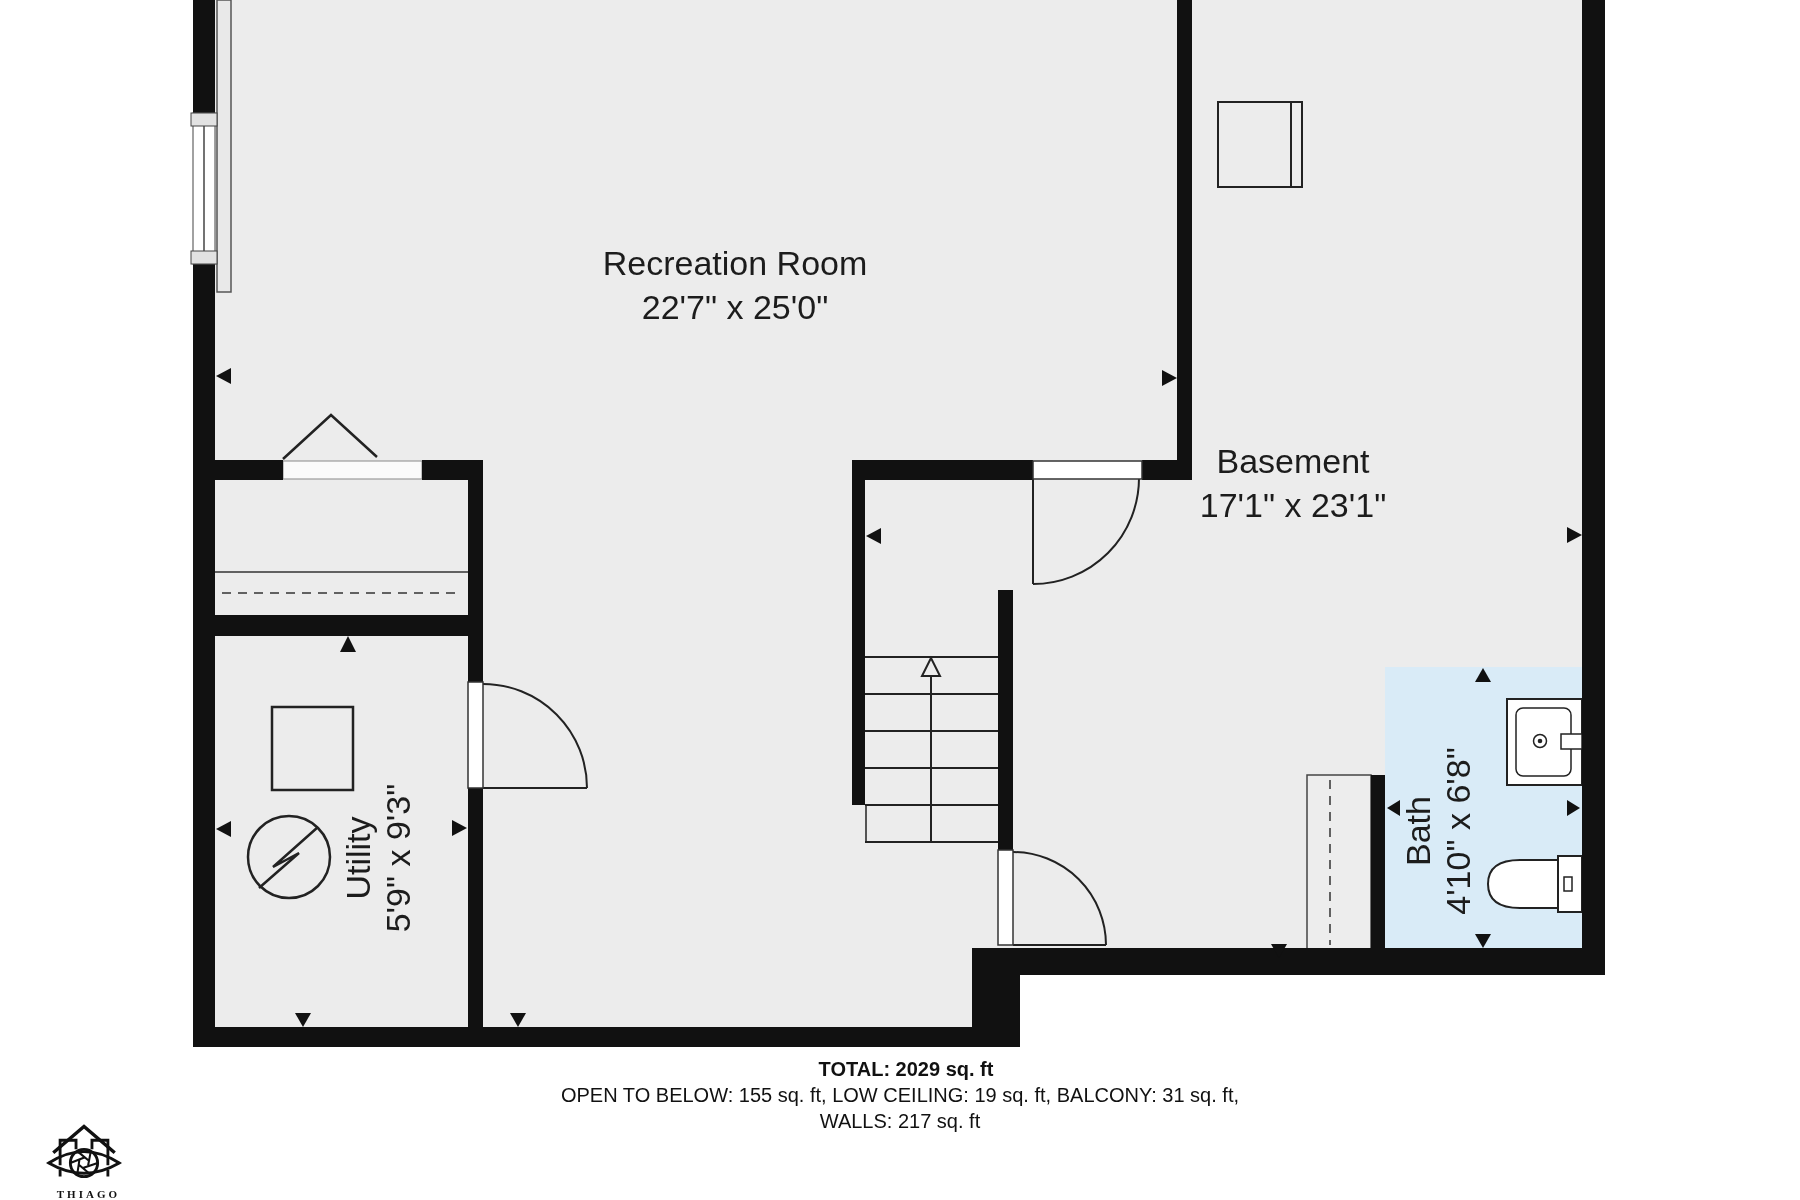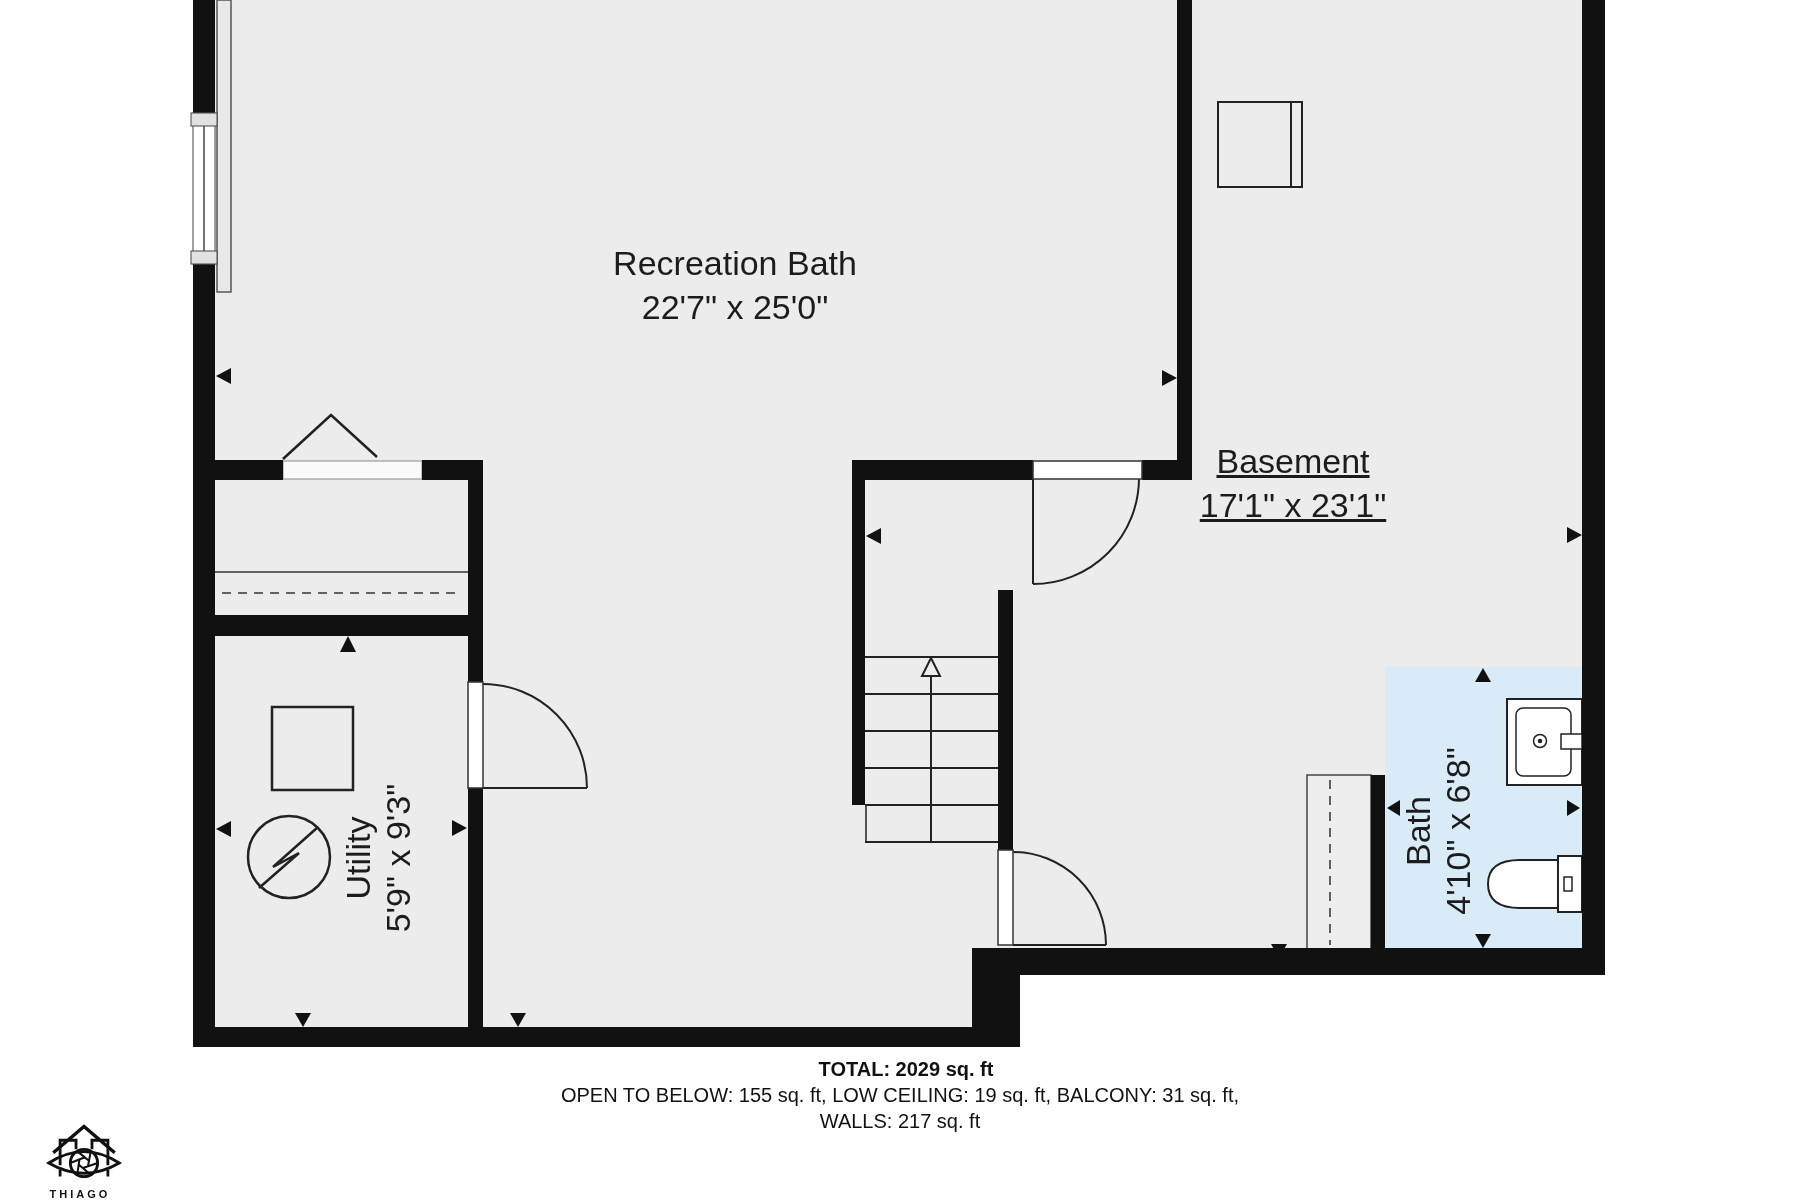--- a/index.html
+++ b/index.html
@@ -6,22 +6,22 @@
   #stage{position:relative;width:1800px;height:1200px;background:#ffffff;overflow:hidden;
          font-family:"Liberation Sans", sans-serif;}
   #plan-svg{position:absolute;left:0;top:0;}
   .room-label{position:absolute;color:#1c1c1c;font-size:34px;line-height:44px;text-align:center;}
   .vlabel{position:absolute;color:#1c1c1c;font-size:34px;line-height:40px;text-align:center;
           white-space:nowrap;transform:translate(-50%,-50%) rotate(-90deg);transform-origin:center;}
   #summary{position:absolute;left:0;top:1056px;width:1800px;text-align:center;color:#111;
            font-size:20px;line-height:26px;}
   #summary .total{font-weight:bold;padding-left:12px;}
   #logo{position:absolute;left:44px;top:1122px;width:80px;}
-  #logo-text{position:absolute;left:40px;top:1188px;width:80px;text-align:center;color:#111;
-             font-size:11px;font-weight:bold;letter-spacing:3px;}
+  #logo-text{position:absolute;left:40px;top:1188px;width:80px;text-align:right;color:#111;
+             font-size:11px;font-weight:bold;letter-spacing:3px;font-family:Liberation Serif, serif;}
 </style>
 </head>
 <body>
 
 <div id="stage">
 
   <svg id="plan-svg" width="1800" height="1200" viewBox="0 0 1800 1200">
 
     <path d="M215,0 H1582 V948 H1020 V1027 H215 Z" fill="#ececec"></path>
     <rect x="1385" y="667" width="197" height="281" fill="#d9ebf7"></rect>
@@ -136,25 +136,25 @@
       <polygon points="518,1027 510,1013 526,1013"></polygon>
       <polygon points="1279,958 1271,944 1287,944"></polygon>
       <polygon points="1483,668 1475,682 1491,682"></polygon>
       <polygon points="1483,948 1475,934 1491,934"></polygon>
       <polygon points="1387,808 1400,800 1400,816"></polygon>
       <polygon points="1580,808 1567,800 1567,816"></polygon>
     </g>
   </svg>
 
   <div class="room-label" style="left:535px;top:241px;width:400px;">
-    <div>Recreation Bath</div>
+    <div>Recreation Room</div>
     <div>22'7" x 25'0"</div>
   </div>
 
-  <div class="room-label" style="left:1093px;top:439px;width:400px;text-decoration:underline;">
+  <div class="room-label" style="left:1093px;top:439px;width:400px;">
     <div>Basement</div>
     <div>17'1" x 23'1"</div>
   </div>
 
   <div class="vlabel" style="left:378px;top:858px;">
     <div>Utility</div>
     <div>5'9" x 9'3"</div>
   </div>
 
   <div class="vlabel" style="left:1438px;top:831px;">

